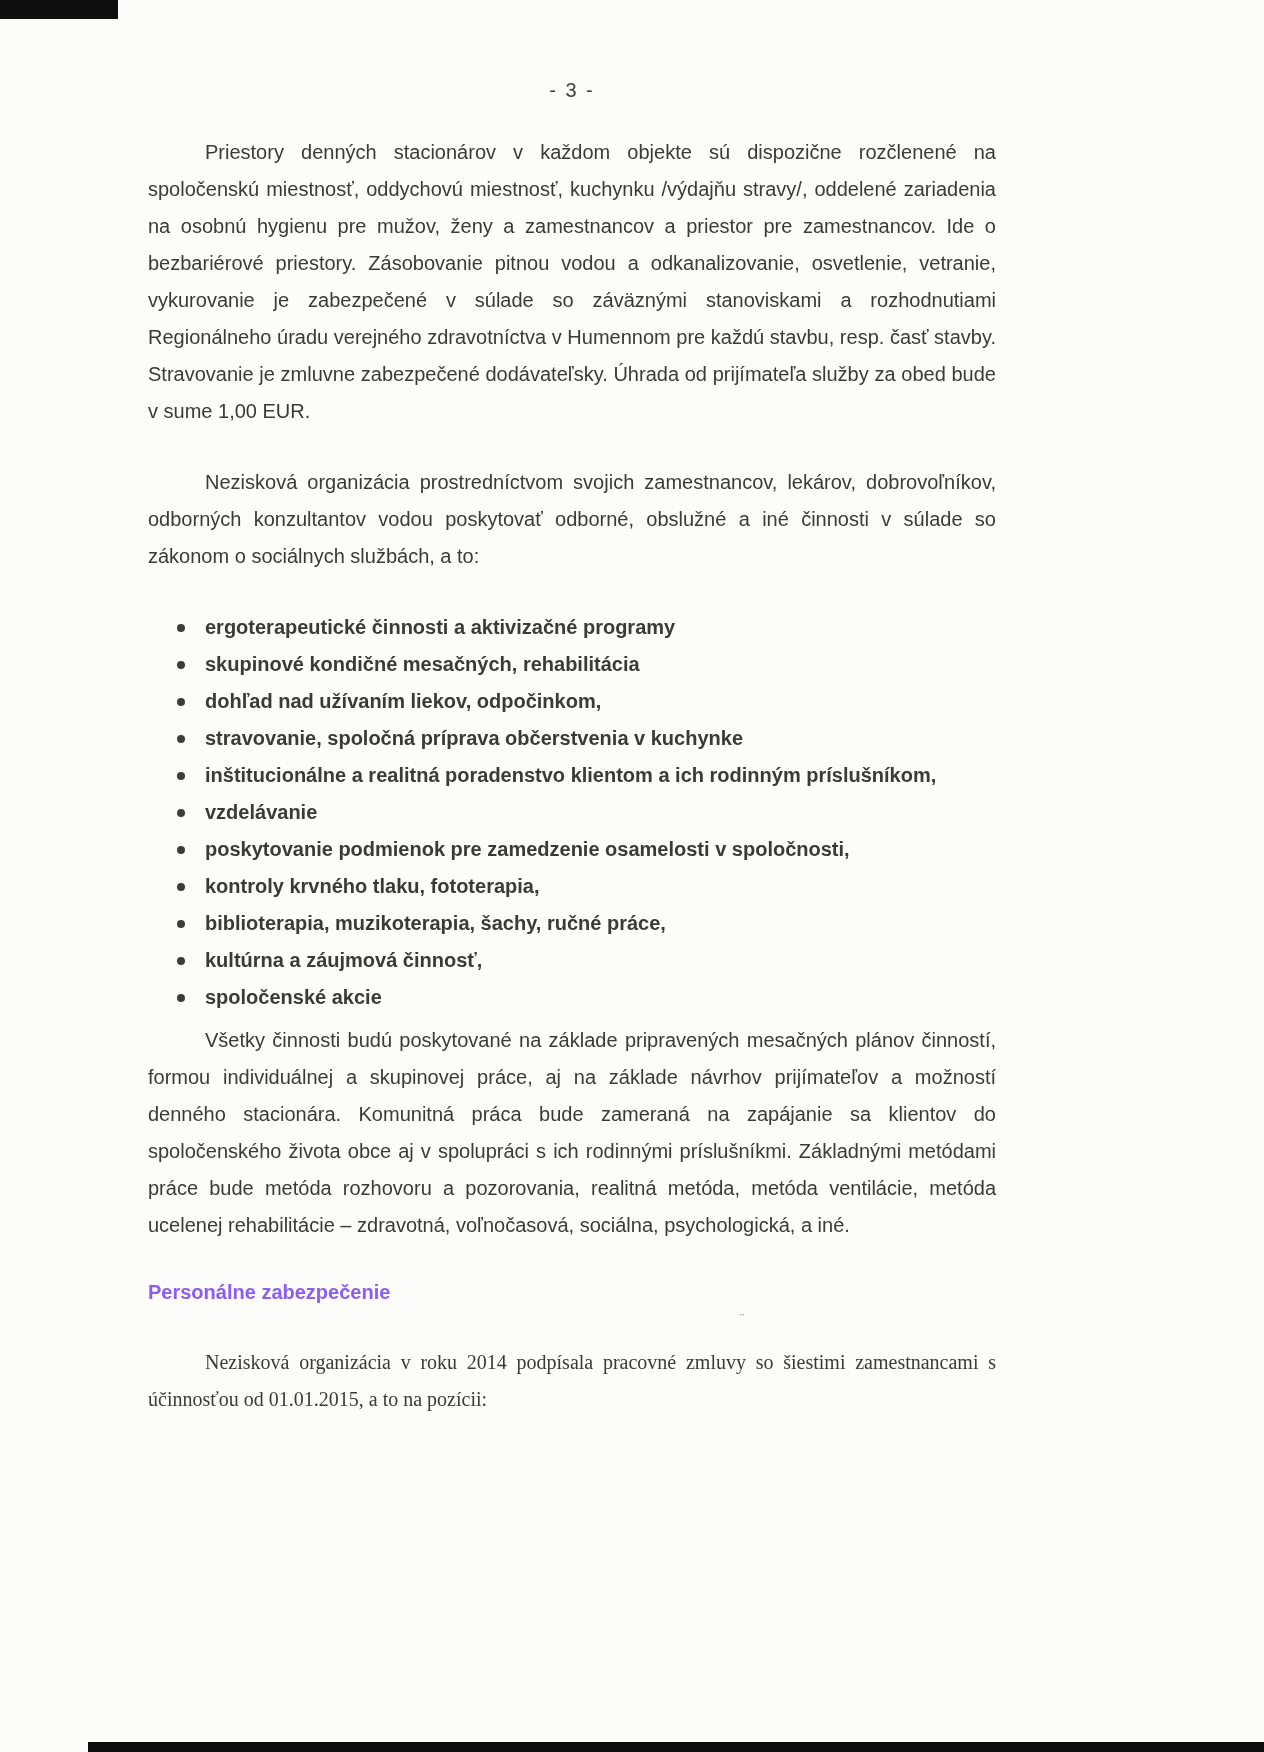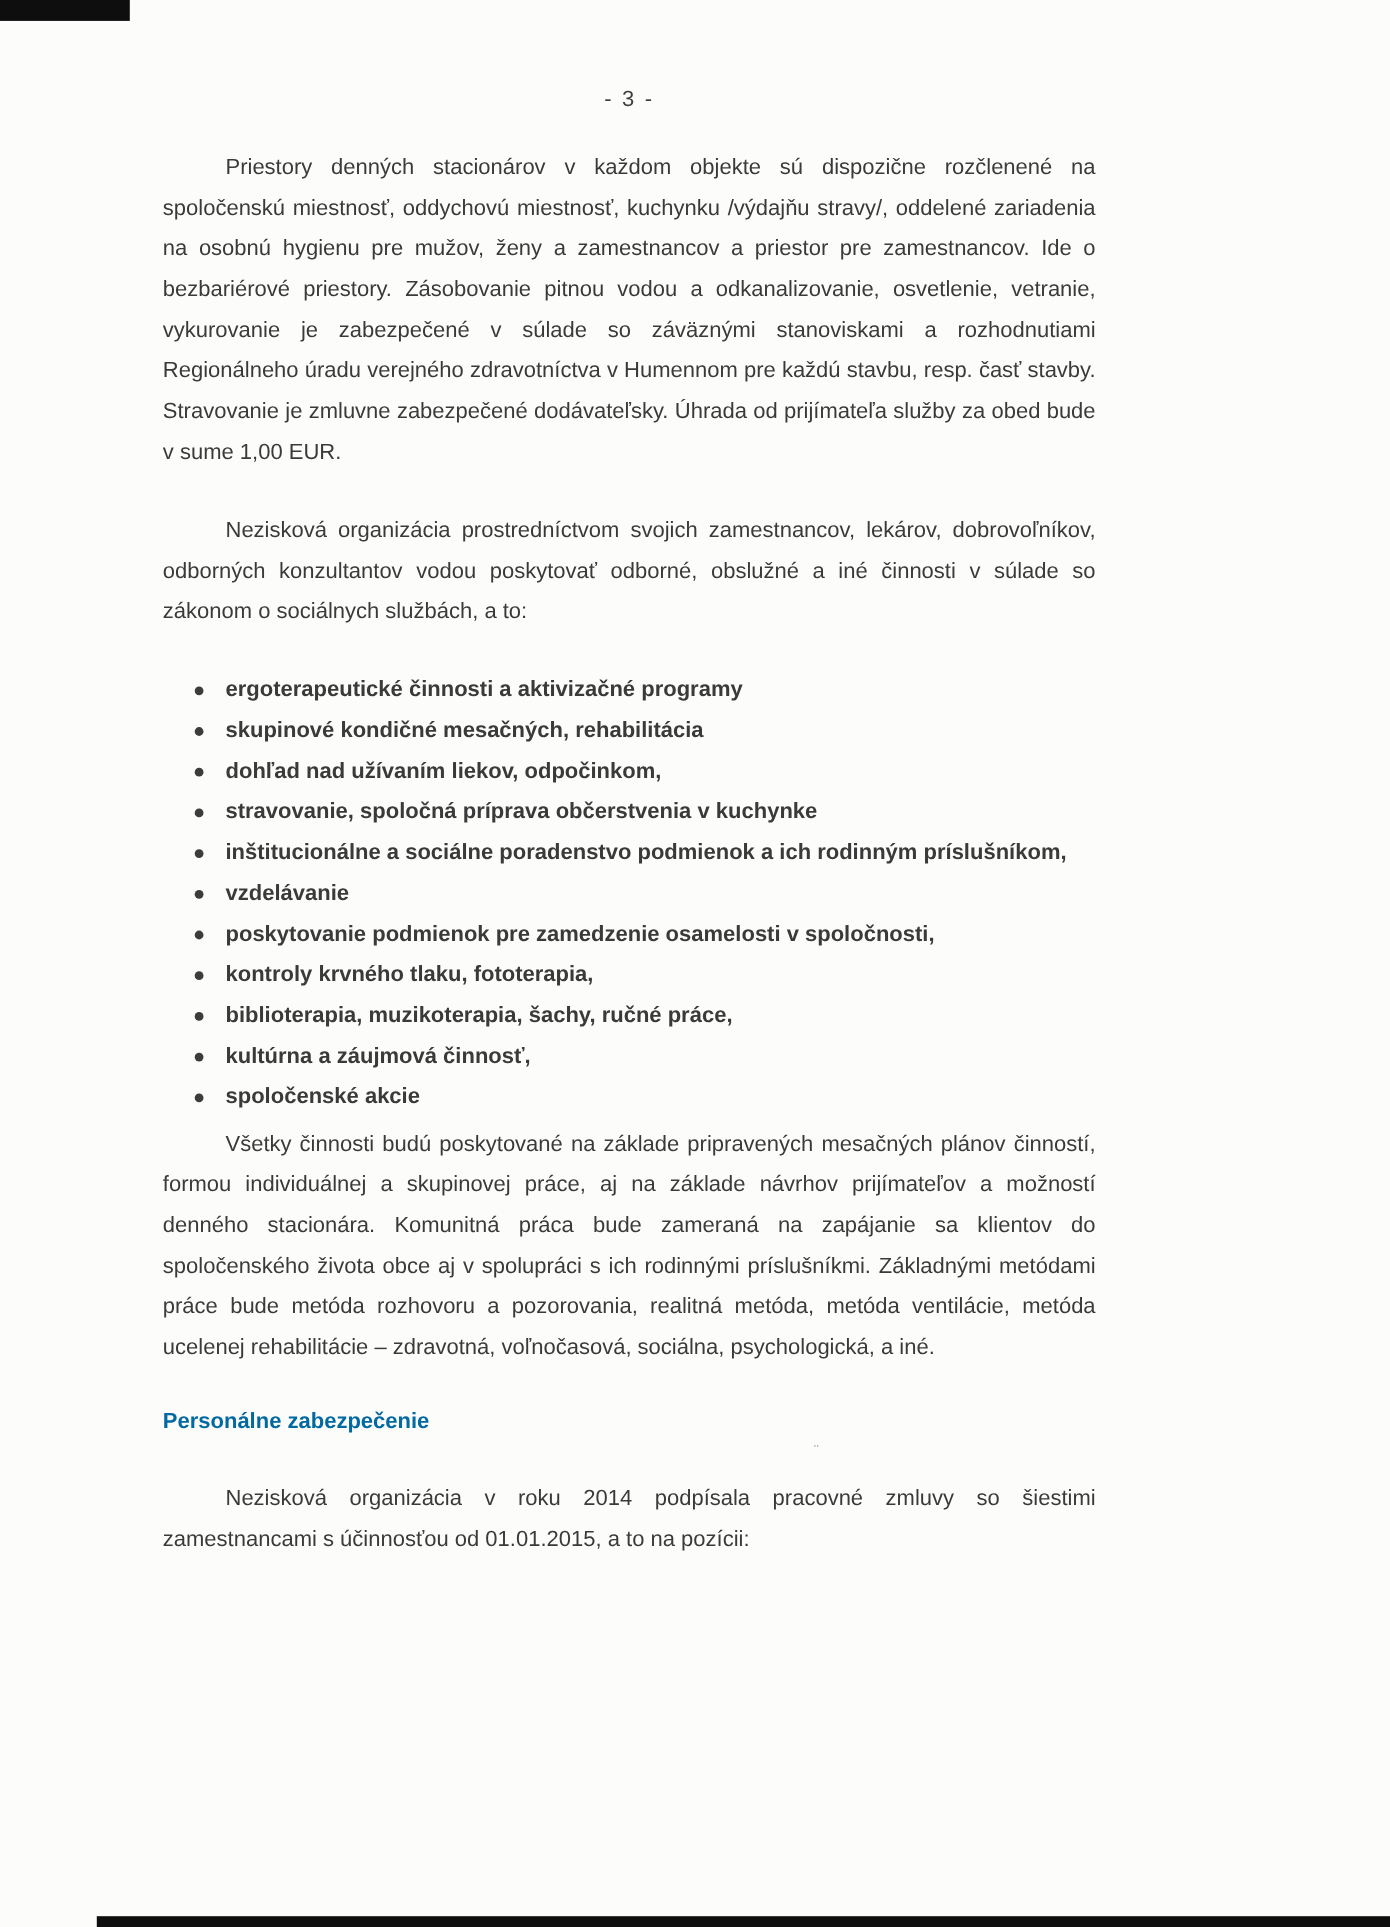--- a/index.html
+++ b/index.html
@@ -45,23 +45,23 @@
     height: 8px;
     border-radius: 50%;
     background: #3c3c3c;
   }
   .par-plans { margin-top: 6px; }
   h2.section-heading {
     margin-top: 30px;
     font-size: 20px;
     line-height: 37px;
     font-weight: bold;
-    color: #0369a1;
+    color: #8b5cf6;
   }
-  .par-employment { margin-top: 33px; }
+  .par-employment { margin-top: 33px; font-family: Liberation Serif, serif; }
   .artifact { position: absolute; background: #0e0e0e; }
   .artifact-top-left { left: 0; top: 0; width: 118px; height: 19px; }
   .artifact-bottom { left: 88px; bottom: 0; width: 1176px; height: 10px; }
   .speck {
     position: absolute;
     color: #8a8a8a;
     font-size: 13px;
     line-height: 13px;
   }
   .speck-heading-right { left: 742px; top: 1312px; }
@@ -87,21 +87,21 @@
 
         <li><span class="bullet"></span><span>ergoterapeutické činnosti a aktivizačné programy</span></li>
 
         <li><span class="bullet"></span><span>skupinové kondičné mesačných, rehabilitácia</span></li>
 
         <li><span class="bullet"></span><span>dohľad nad užívaním liekov, odpočinkom,</span></li>
 
 
         <li><span class="bullet"></span><span>stravovanie, spoločná príprava občerstvenia v kuchynke</span></li>
 
-        <li><span class="bullet"></span><span>inštitucionálne a sociálne poradenstvo podmienok a ich rodinným príslušníkom,</span></li>
+        <li><span class="bullet"></span><span>inštitucionálne a realitná poradenstvo klientom a ich rodinným príslušníkom,</span></li>
 
         <li><span class="bullet"></span><span>vzdelávanie</span></li>
 
         <li><span class="bullet"></span><span>poskytovanie podmienok pre zamedzenie osamelosti v spoločnosti,</span></li>
 
         <li><span class="bullet"></span><span>kontroly krvného tlaku, fototerapia,</span></li>
 
         <li><span class="bullet"></span><span>biblioterapia, muzikoterapia, šachy, ručné práce,</span></li>
 
         <li><span class="bullet"></span><span>kultúrna a záujmová činnosť,</span></li>

